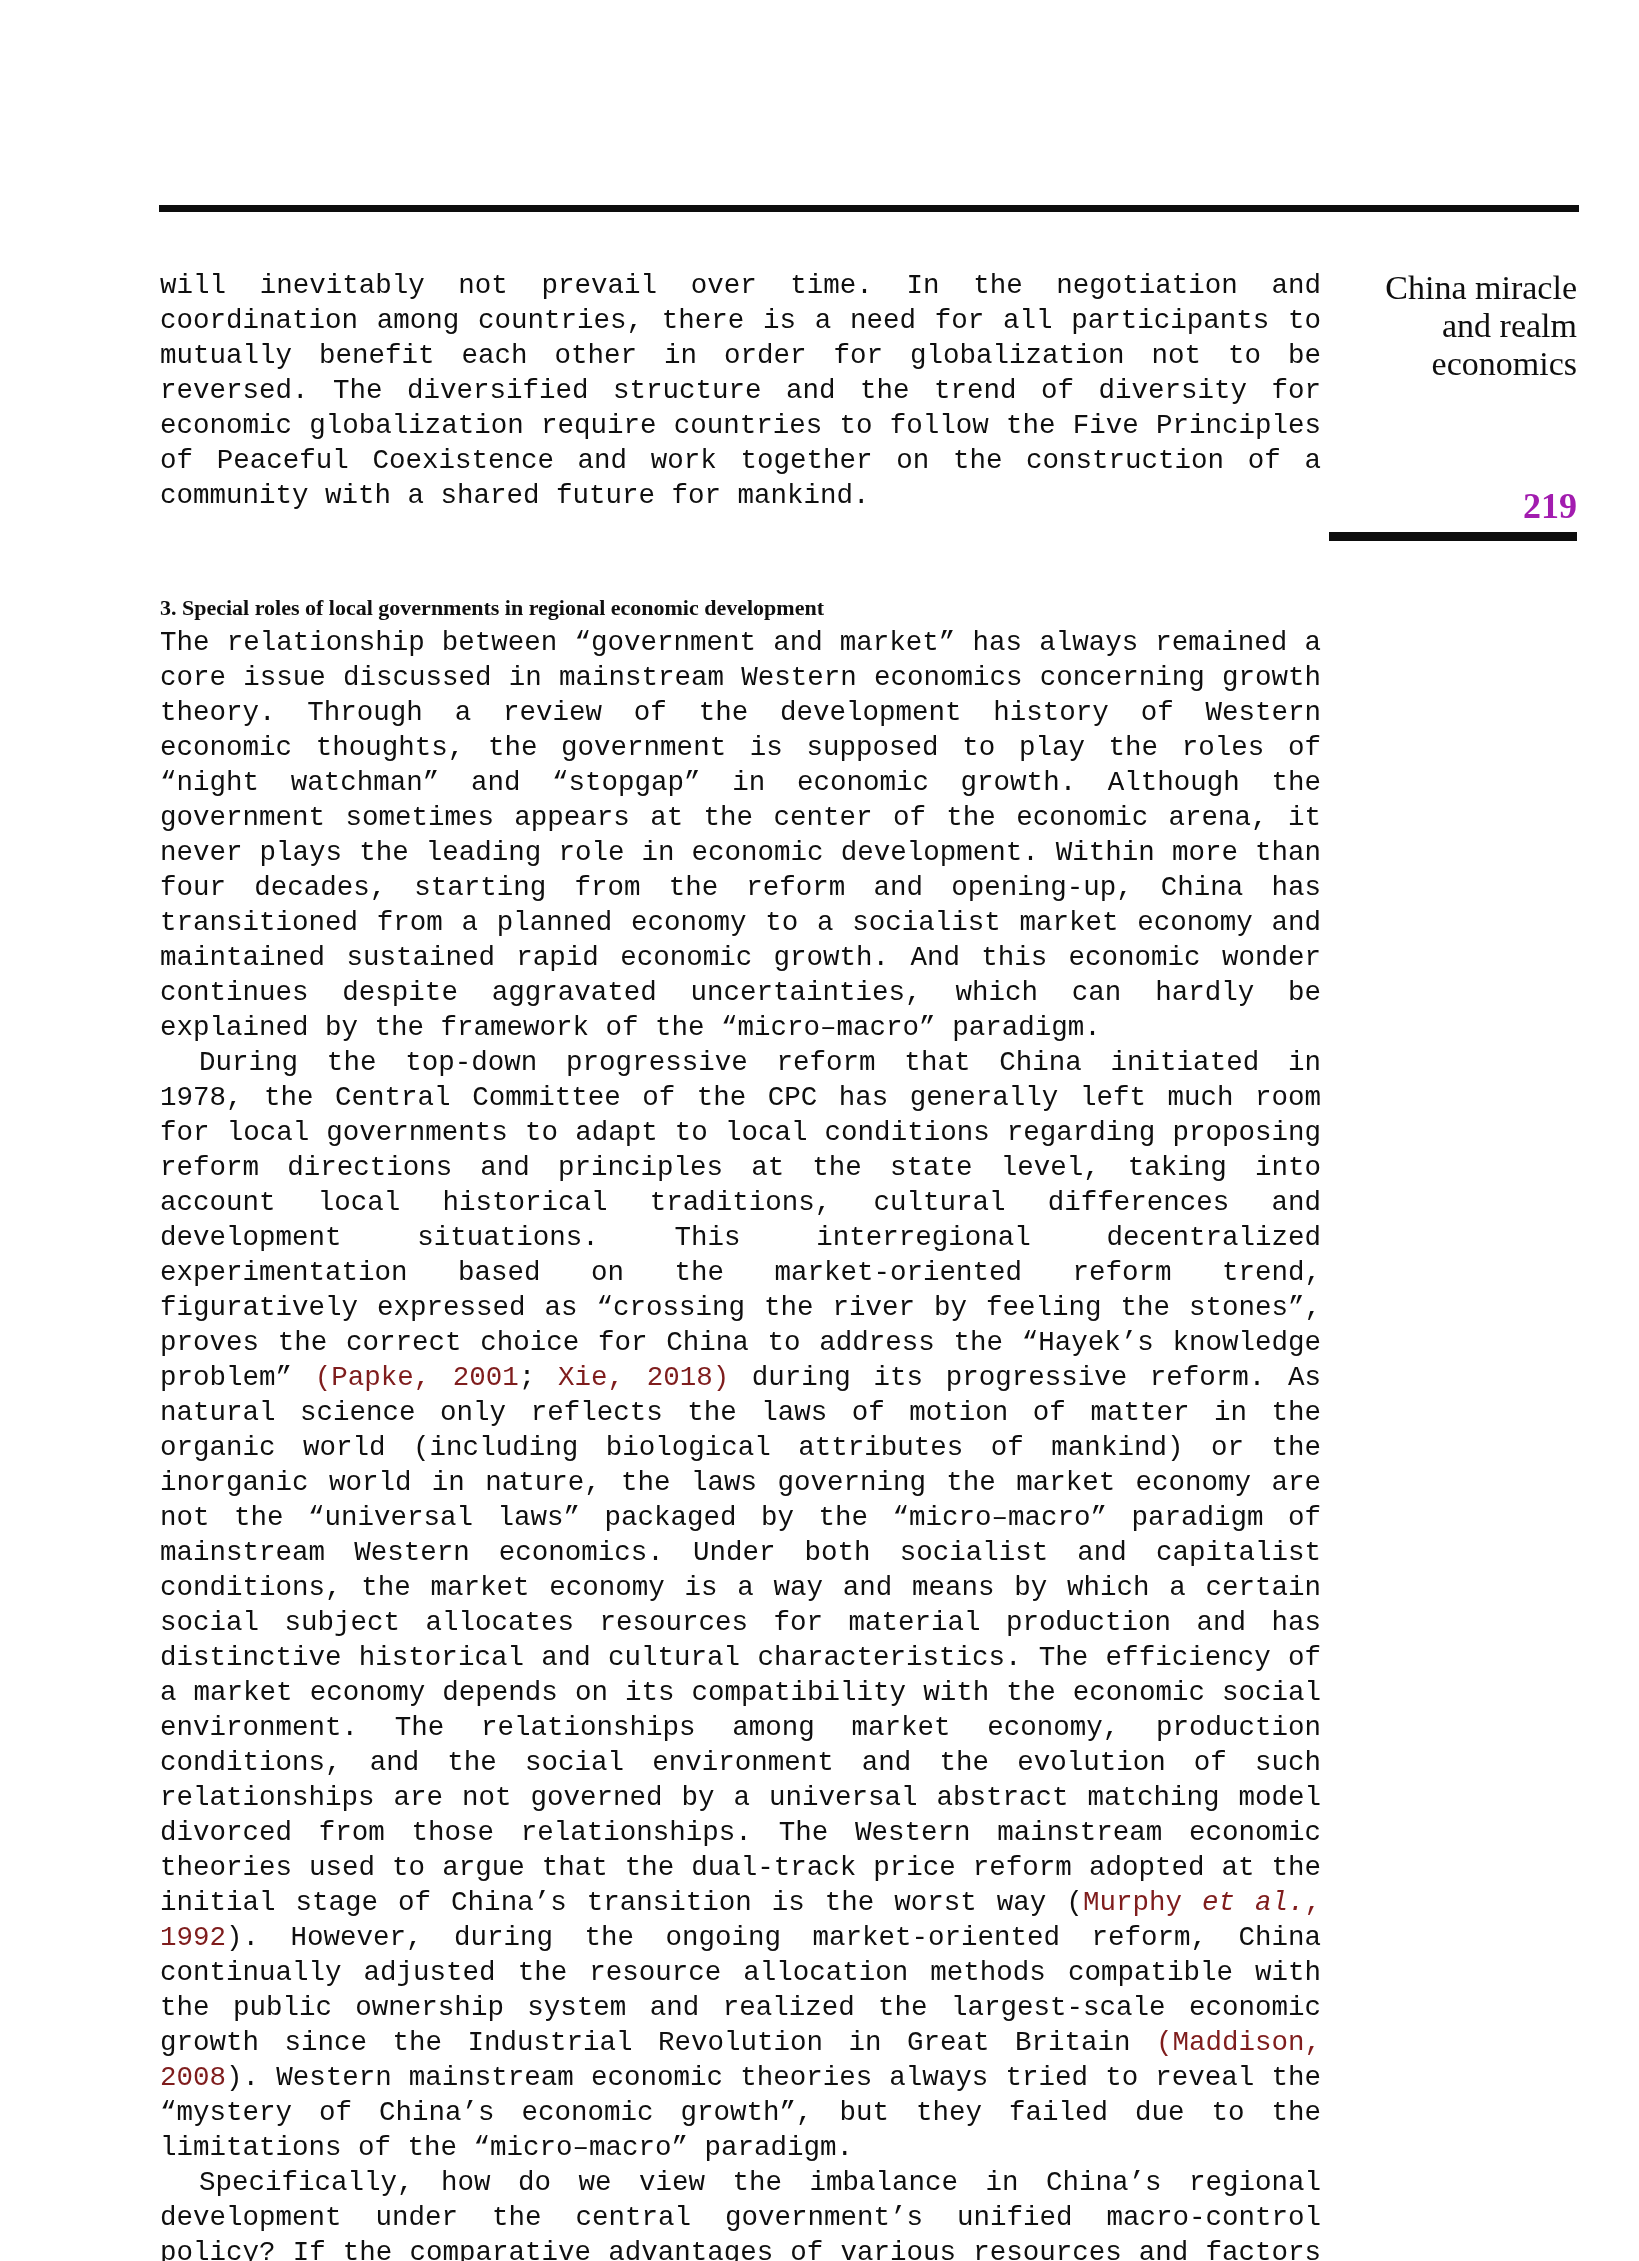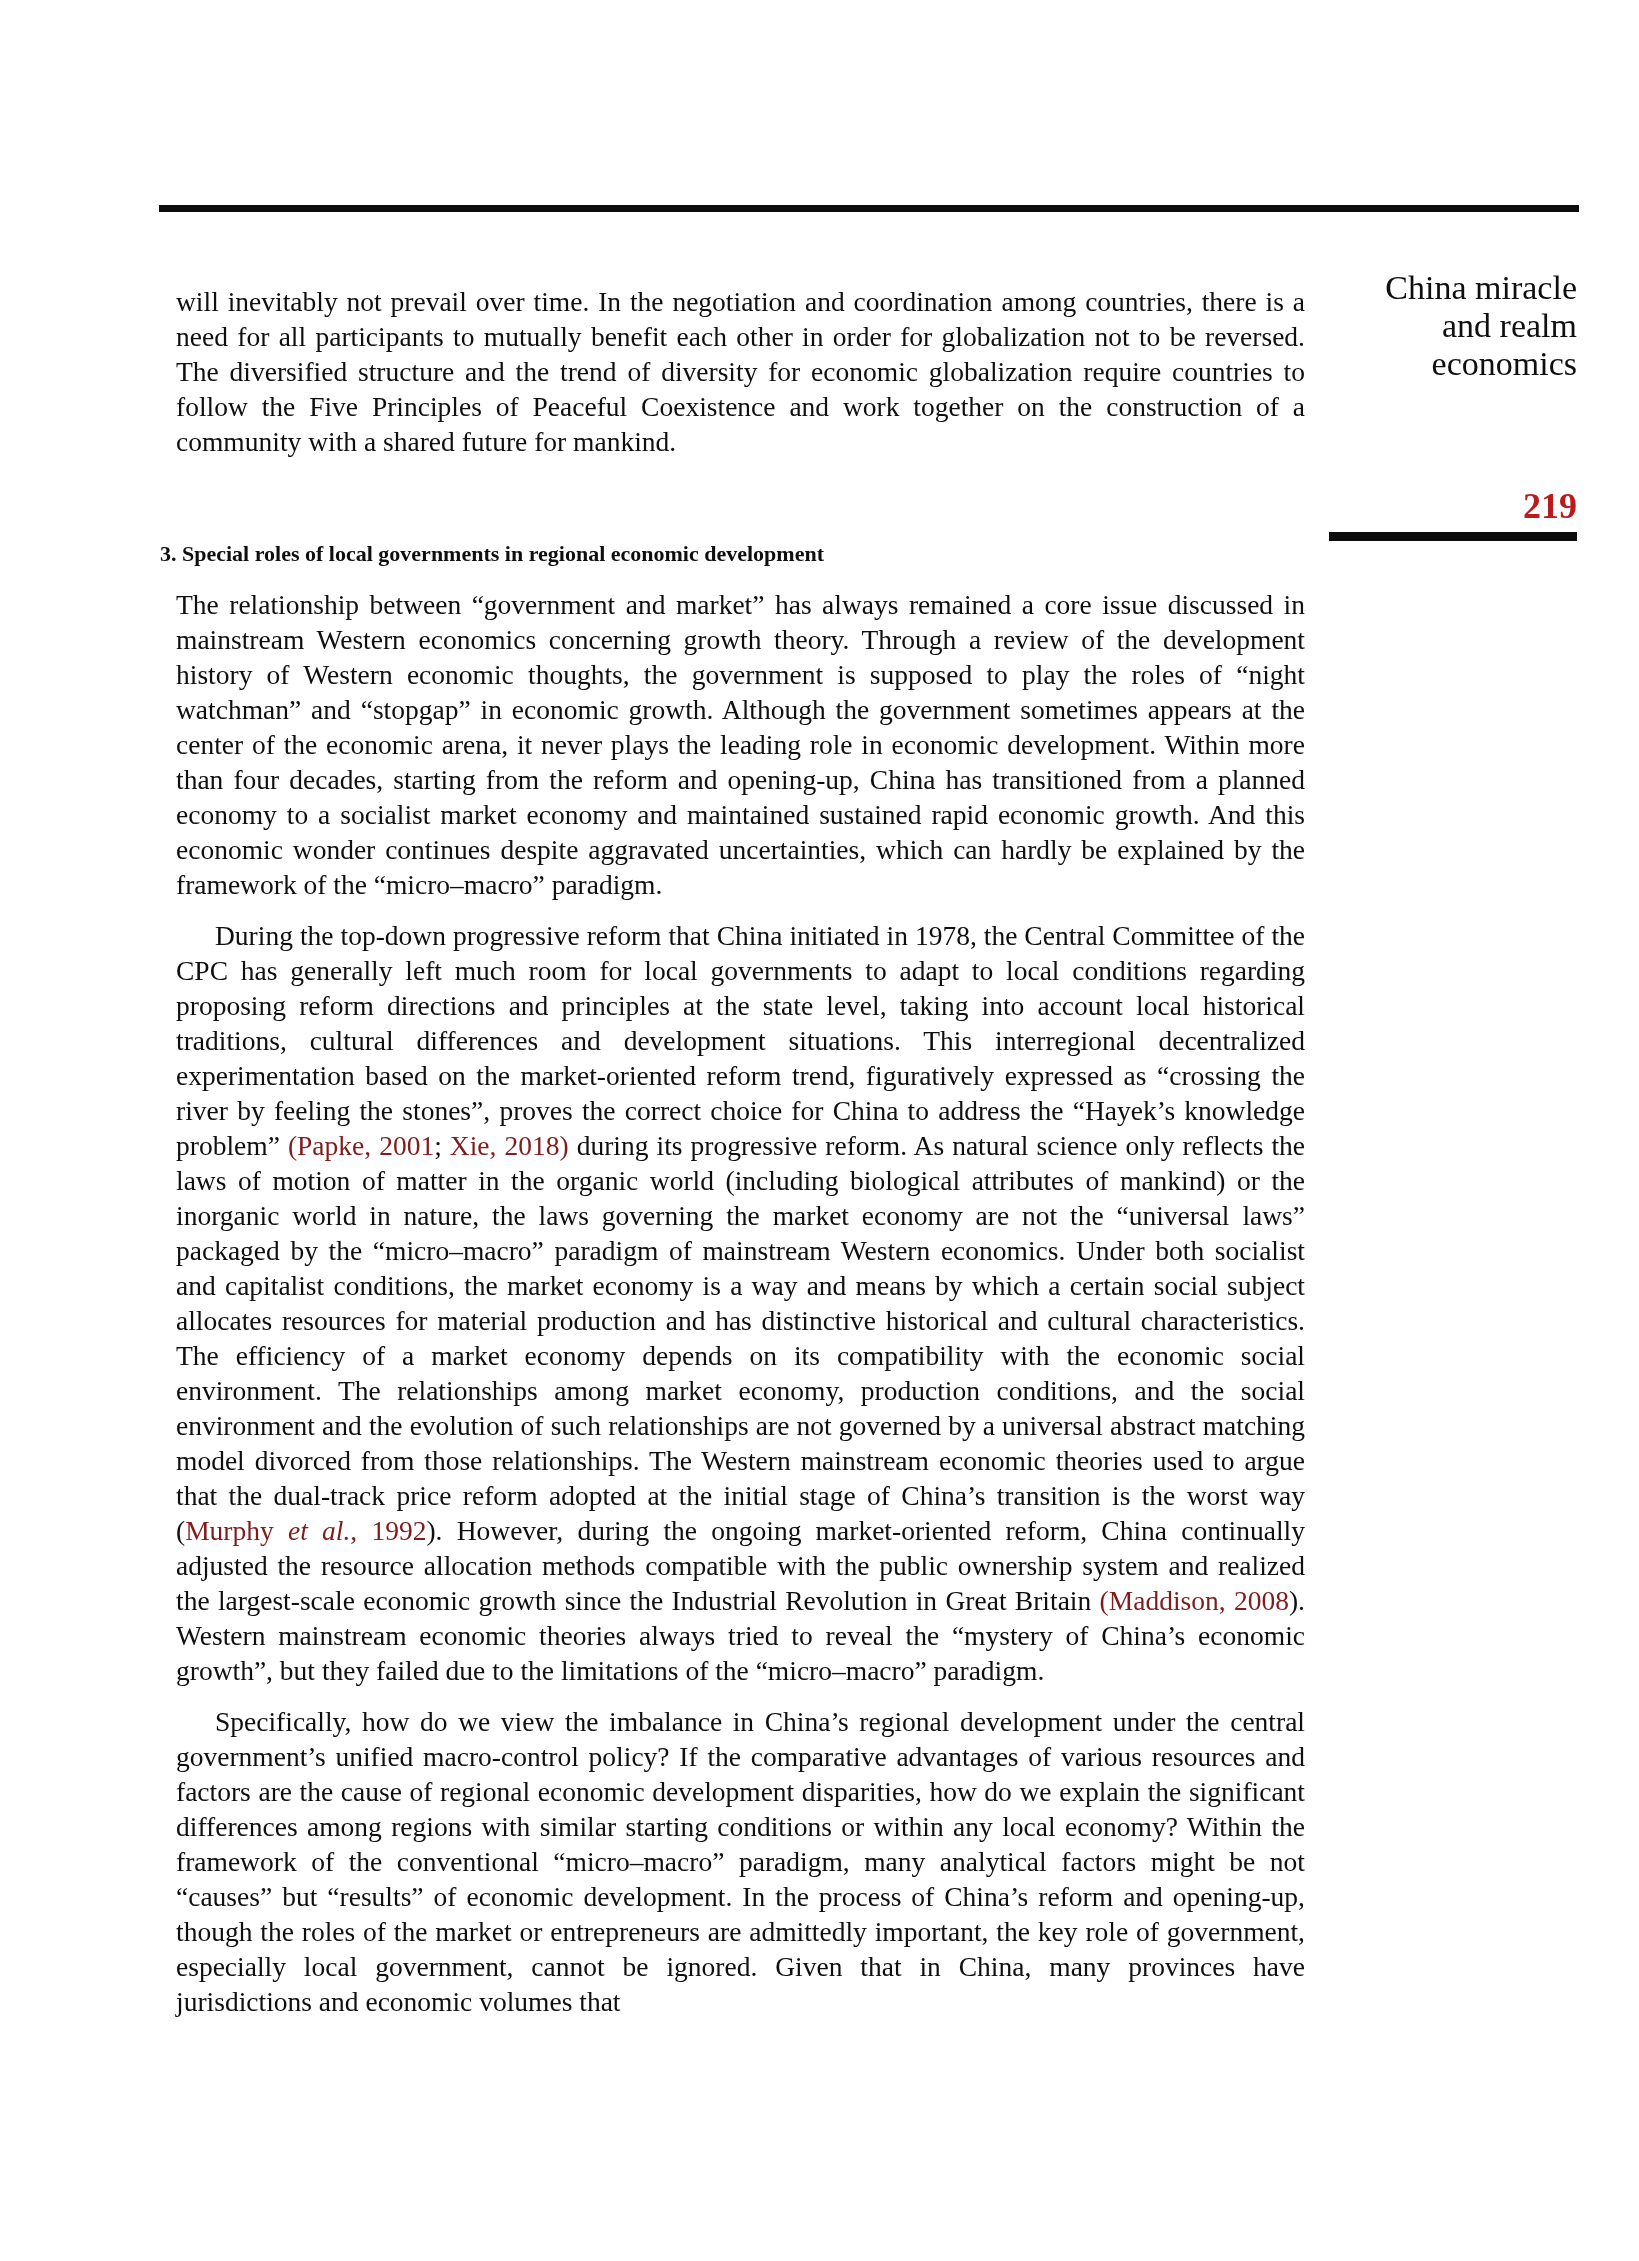--- a/index.html
+++ b/index.html
@@ -27,38 +27,38 @@
     line-height: 38px;
     color: #0f0f0f;
   }
   .page-num {
     position: absolute;
     top: 485px; right: 62px;
     width: 371px;
     text-align: right;
     font-size: 36px;
     font-weight: bold;
-    color: #b91c1c;
+    color: #a21caf;
   }
   .page-num-rule {
     position: absolute;
     top: 532px; left: 1329px;
     width: 248px; height: 9px;
     background: #0d0d0d;
   }
   .body-col {
     position: absolute;
     top: 268px; left: 160px;
     width: 1161px;
     font-size: 27.5px;
     line-height: 35px;
     text-align: justify;
     color: #0f0f0f;
   }
-  .para { margin: 16px; }
+  .para { margin: 0; font-family: Liberation Mono, monospace; }
   .para.indent { text-indent: 39px; }
   .heading {
     margin: 77px 0 0 0;
     font-size: 22px;
     line-height: 35px;
     font-weight: bold;
     text-align: left;
   }
   .cite { color: #7f1d1d; }
   .cite.it { font-style: italic; }

